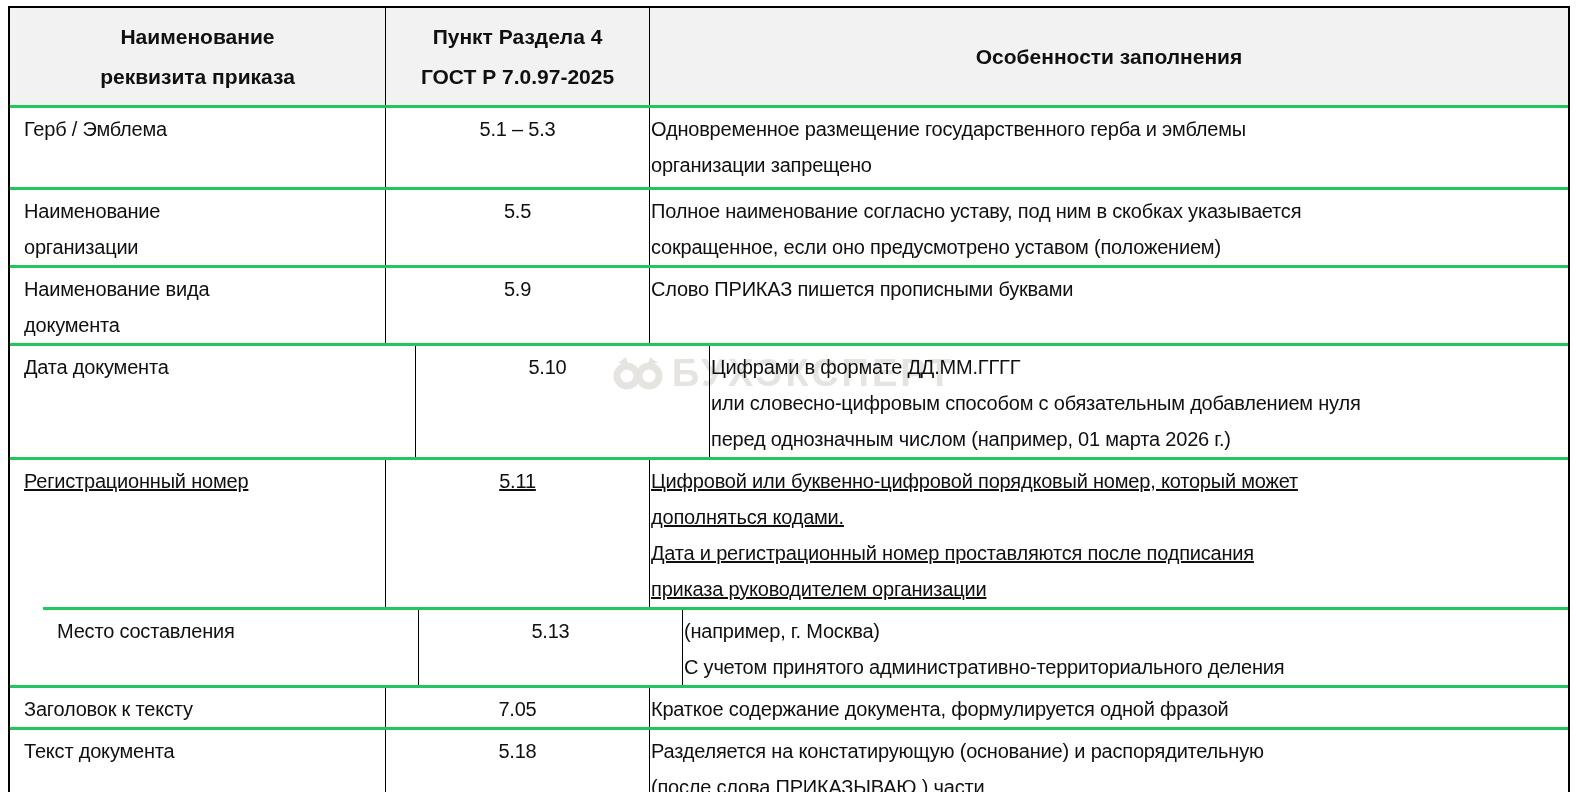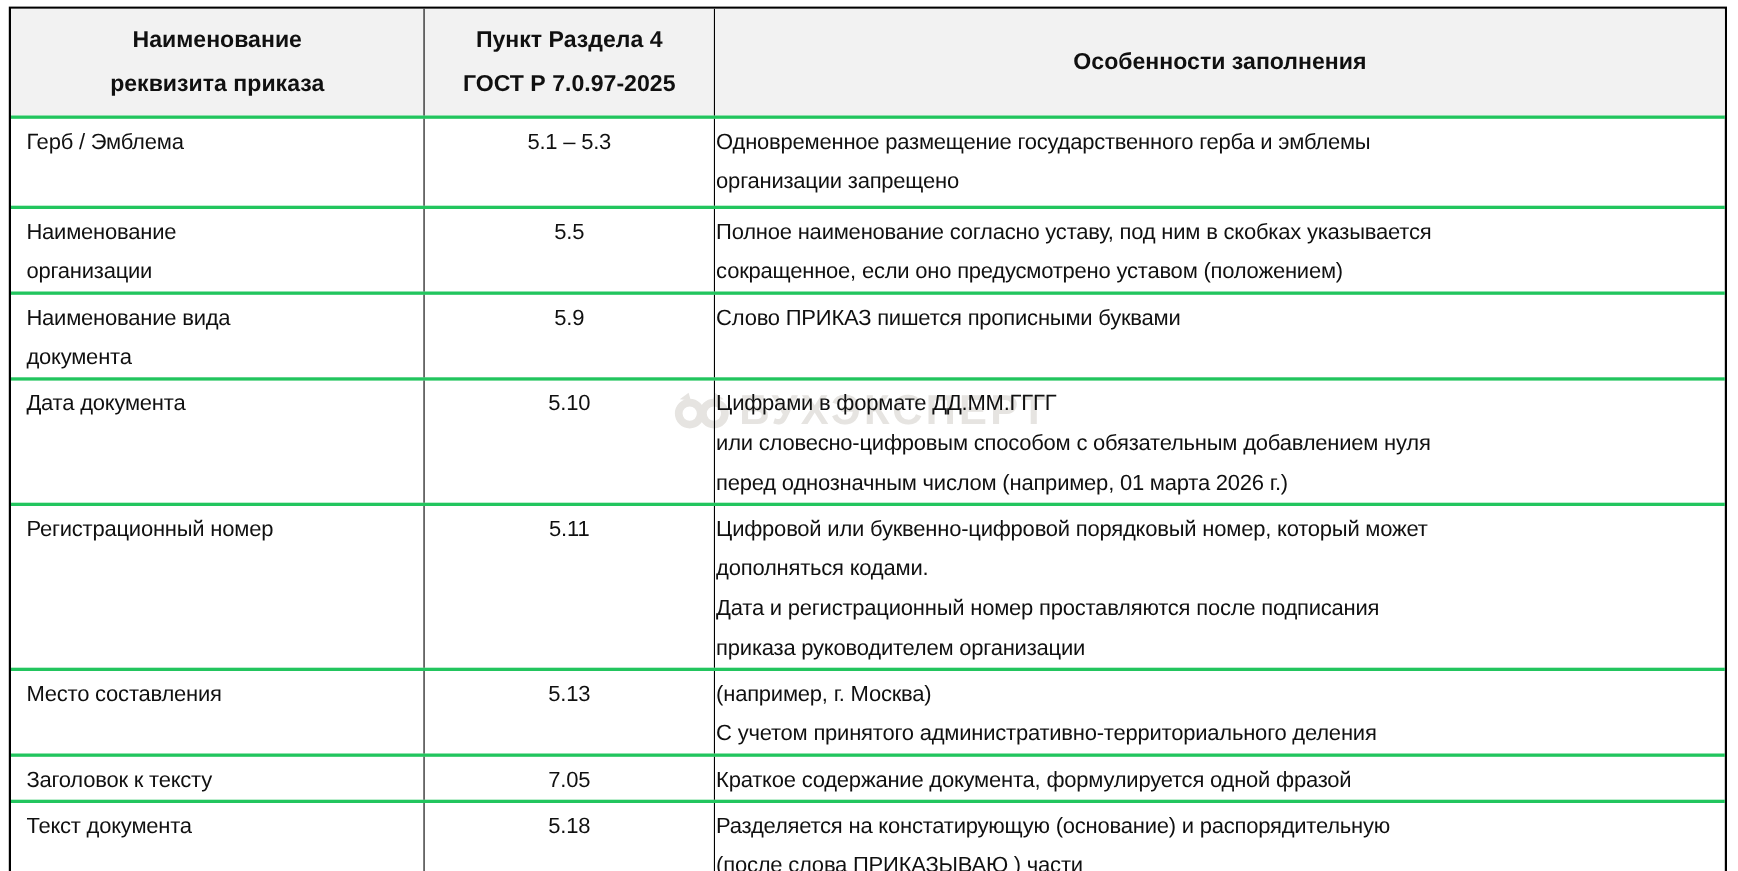--- a/index.html
+++ b/index.html
@@ -133,44 +133,44 @@
         <div class="tr" style="min-height: 73px;">
           <div class="td c1">
             <span class="line">Наименование вида</span>
             <span class="line">документа</span>
           </div>
           <div class="td c2">5.9</div>
           <div class="td c3">
             <span class="line">Слово ПРИКАЗ пишется прописными буквами</span>
           </div>
         </div>
-        <div class="tr" style="min-height: 107px;">
+        <div class="tr" style="min-height: 107px; gap: 30px;">
           <div class="td c1">
             <span class="line">Дата документа</span>
           </div>
           <div class="td c2">5.10</div>
           <div class="td c3">
             <span class="line">Цифрами в формате ДД.ММ.ГГГГ</span>
             <span class="line">или словесно-цифровым способом с обязательным добавлением нуля</span>
             <span class="line">перед однозначным числом (например, 01 марта 2026 г.)</span>
           </div>
         </div>
-        <div class="tr" style="min-height: 135px;">
+        <div class="tr" style="min-height: 135px; text-decoration: underline;">
           <div class="td c1">
             <span class="line">Регистрационный номер</span>
           </div>
           <div class="td c2">5.11</div>
           <div class="td c3">
             <span class="line">Цифровой или буквенно-цифровой порядковый номер, который может</span>
             <span class="line">дополняться кодами.</span>
             <span class="line">Дата и регистрационный номер проставляются после подписания</span>
             <span class="line">приказа руководителем организации</span>
           </div>
         </div>
-        <div class="tr" style="min-height: 71px;">
+        <div class="tr" style="min-height: 71px; margin-left: 33px;">
           <div class="td c1">
             <span class="line">Место составления</span>
           </div>
           <div class="td c2">5.13</div>
           <div class="td c3">
             <span class="line">(например, г. Москва)</span>
             <span class="line">С учетом принятого административно-территориального деления</span>
           </div>
         </div>
         <div class="tr" style="min-height: 37px;">

